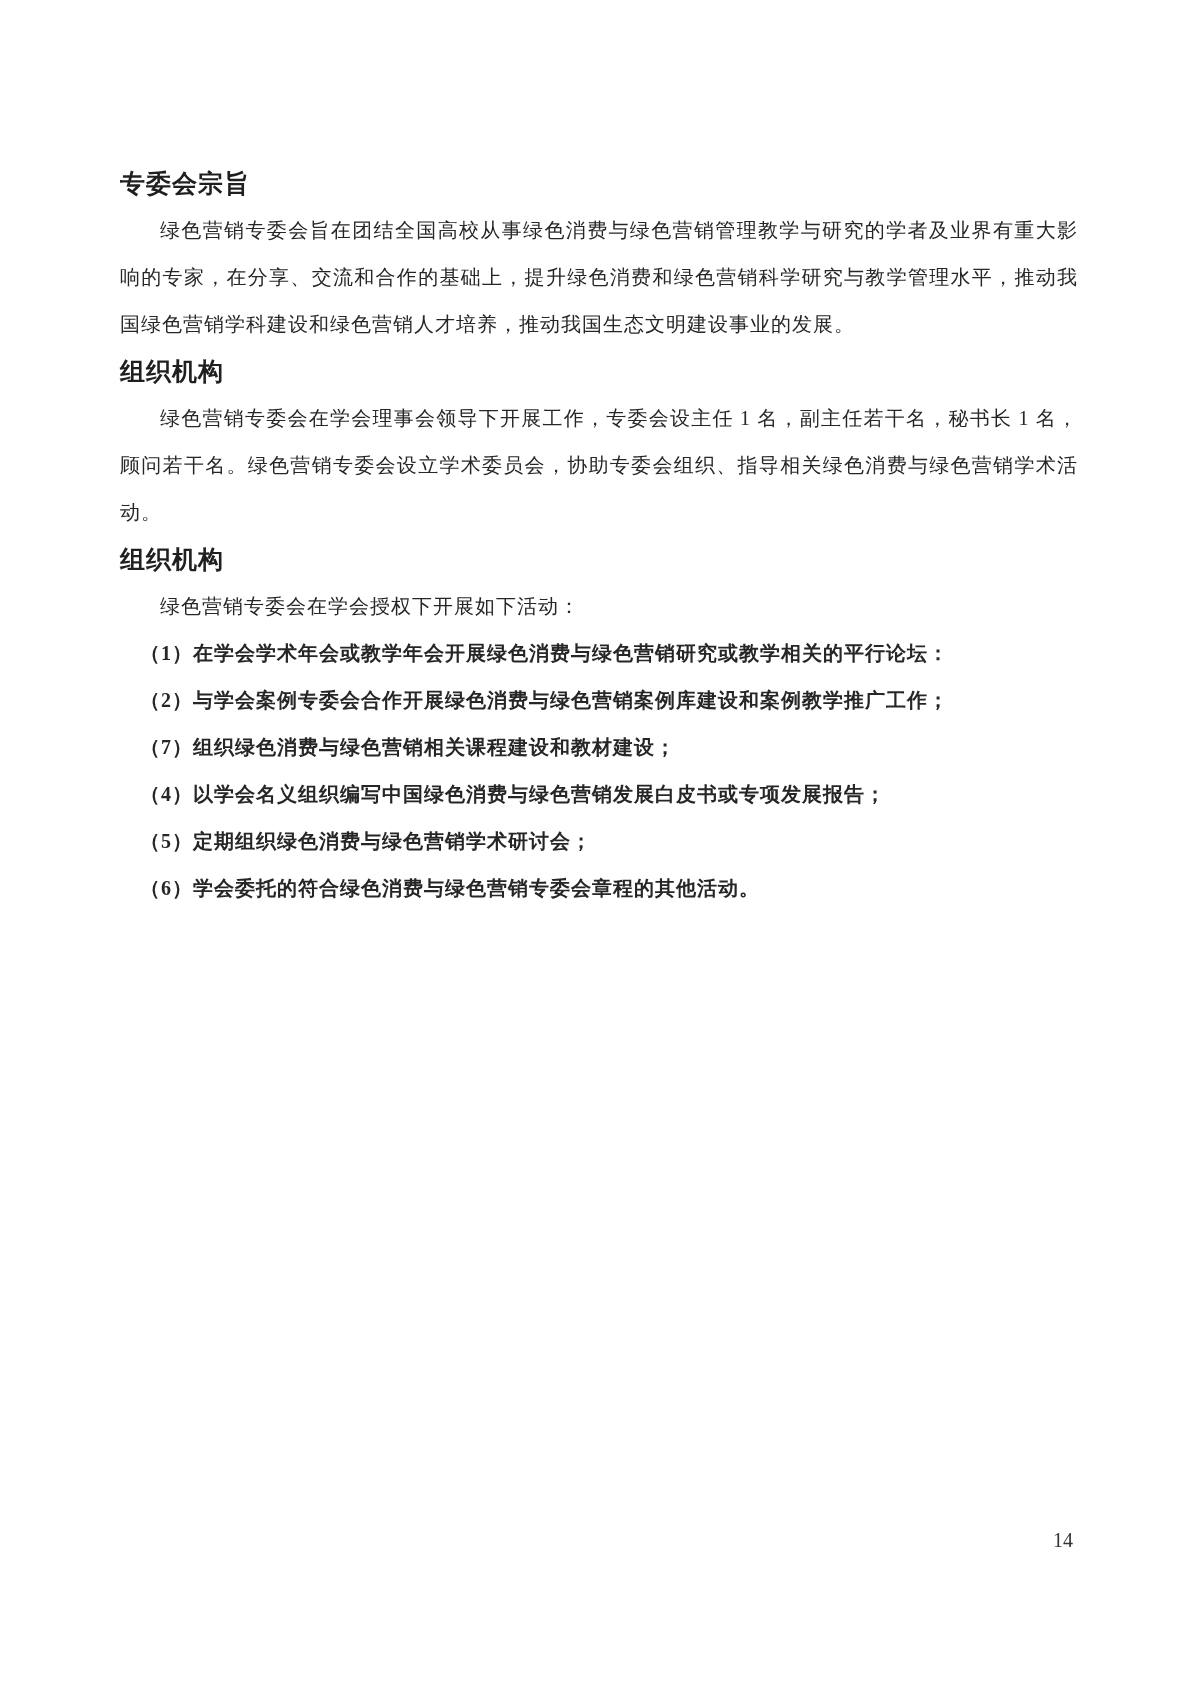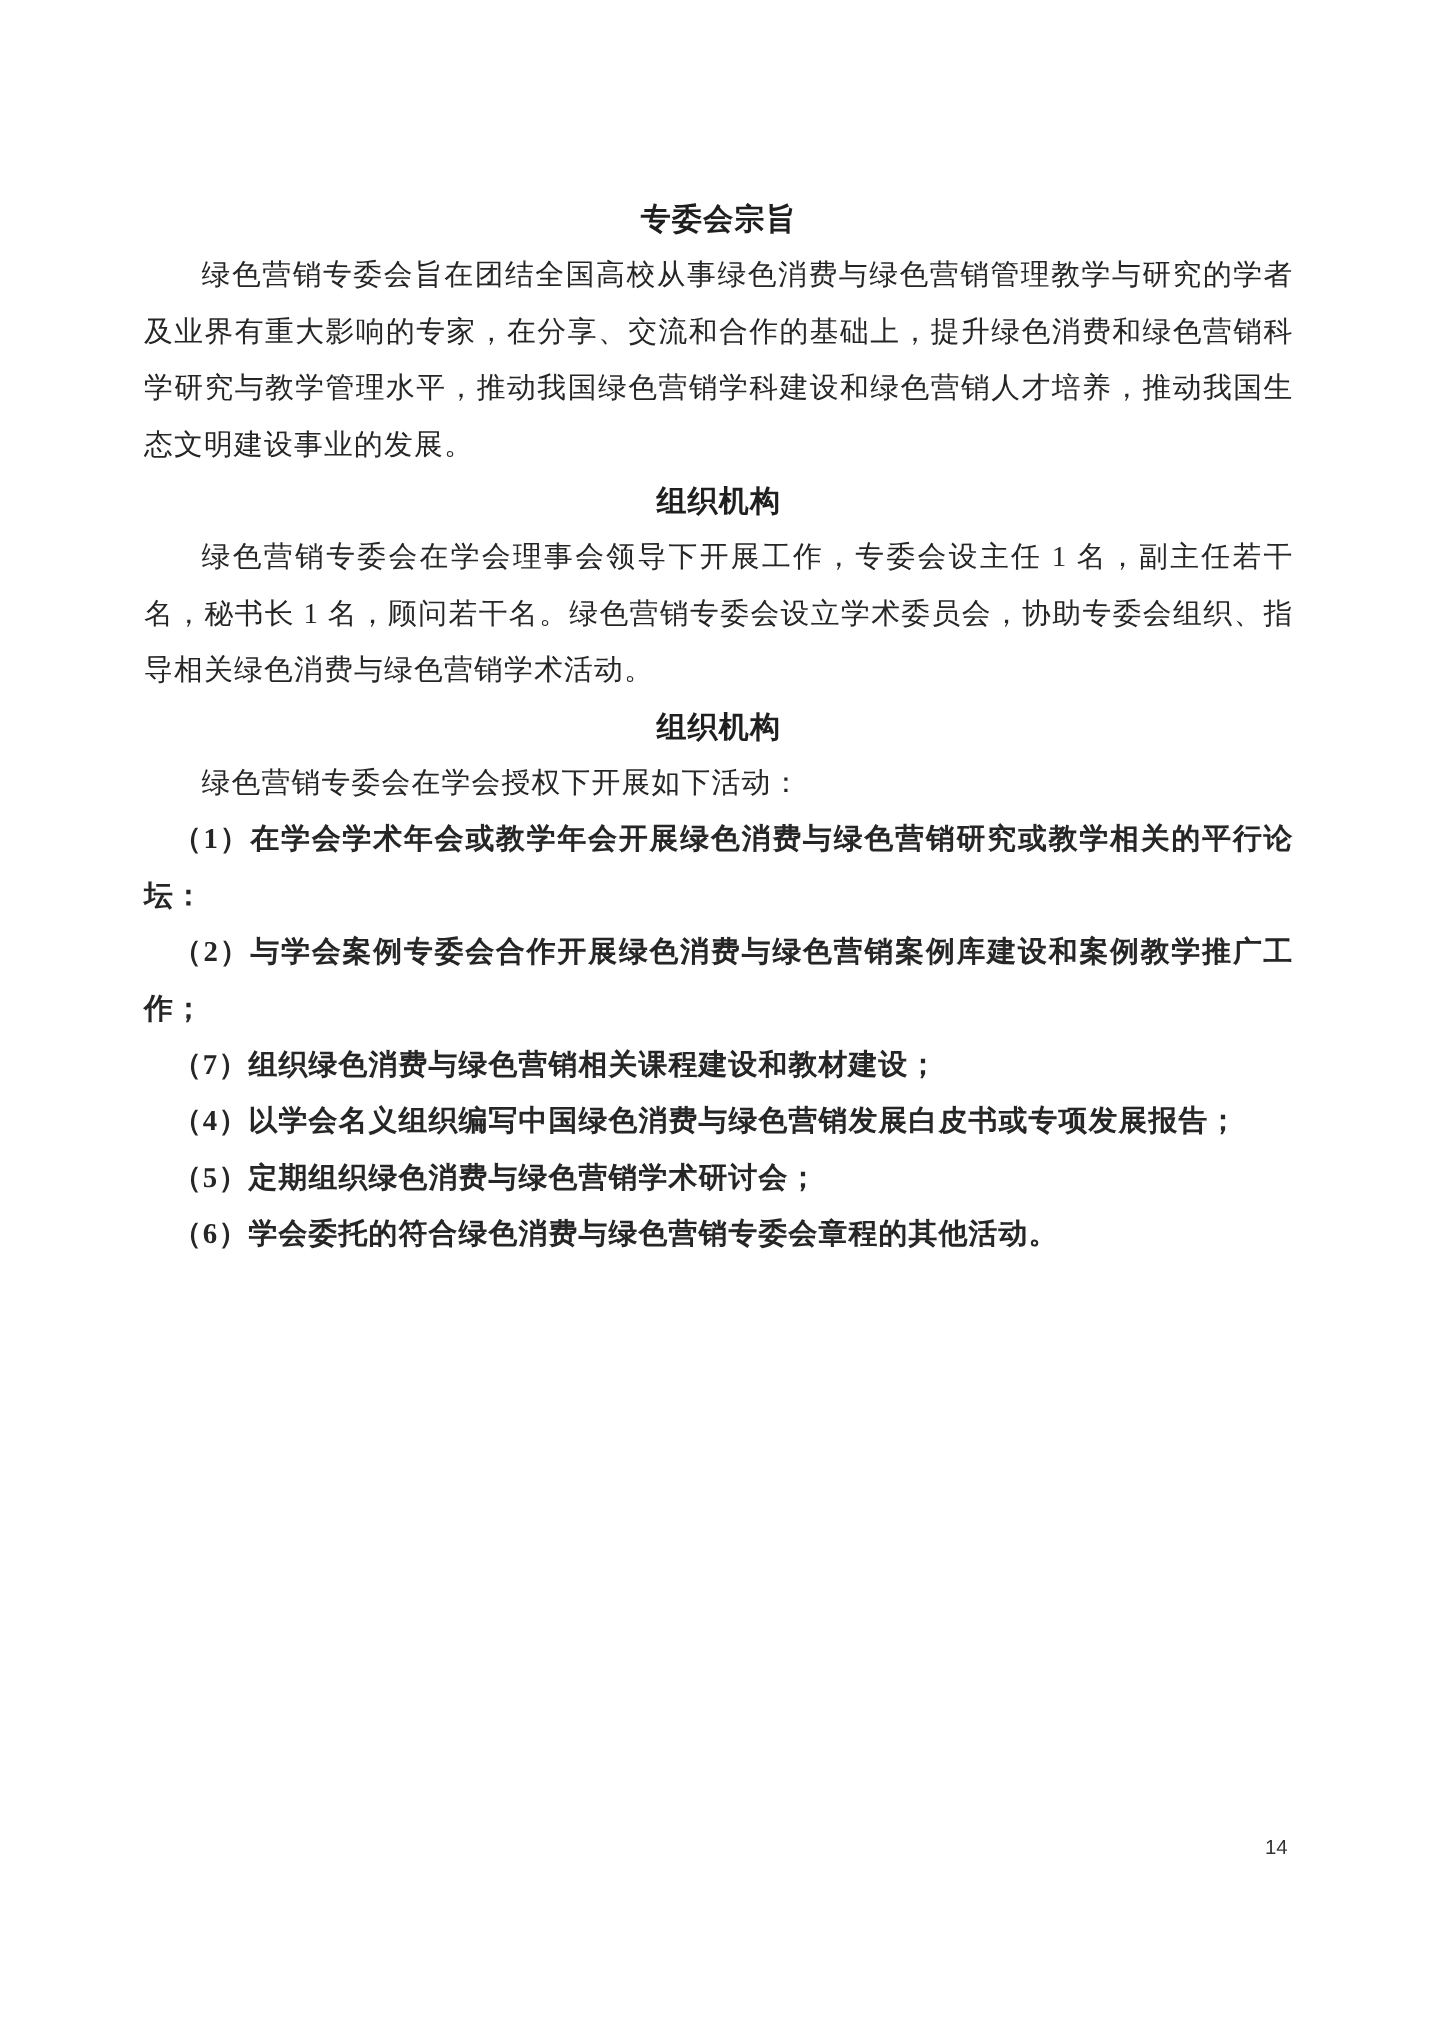--- a/index.html
+++ b/index.html
@@ -24,45 +24,45 @@
     left: 120px;
     top: 160px;
     width: 958px;
     color: #262626;
   }
   .heading {
     font-family: "Liberation Sans", "DejaVu Sans", sans-serif;
     font-weight: bold;
     font-size: 25px;
     line-height: 47px;
-    text-align: center;
+    text-align: left;
     letter-spacing: 1px;
     margin: 0;
     color: #1f1f1f;
   }
   .para {
     font-family: "Liberation Serif", "DejaVu Serif", serif;
-    font-size: 24px;
+    font-size: 20px;
     line-height: 47px;
     text-align: justify;
     text-indent: 2em;
     letter-spacing: 1px;
     margin: 0;
     font-weight: 400;
   }
   .list-item {
     text-indent: 1em;
     font-weight: bold;
   }
   .page-number {
     position: absolute;
     right: 118px;
     top: 1528px;
-    font-family: Liberation Sans, sans-serif;
-    font-size: 17px;
+    font-family: Liberation Serif, serif;
+    font-size: 20px;
     line-height: 24px;
     color: #333333;
   }
 </style>
 </head>
 <body>
 
 <div class="page">
   <main class="content">
 

